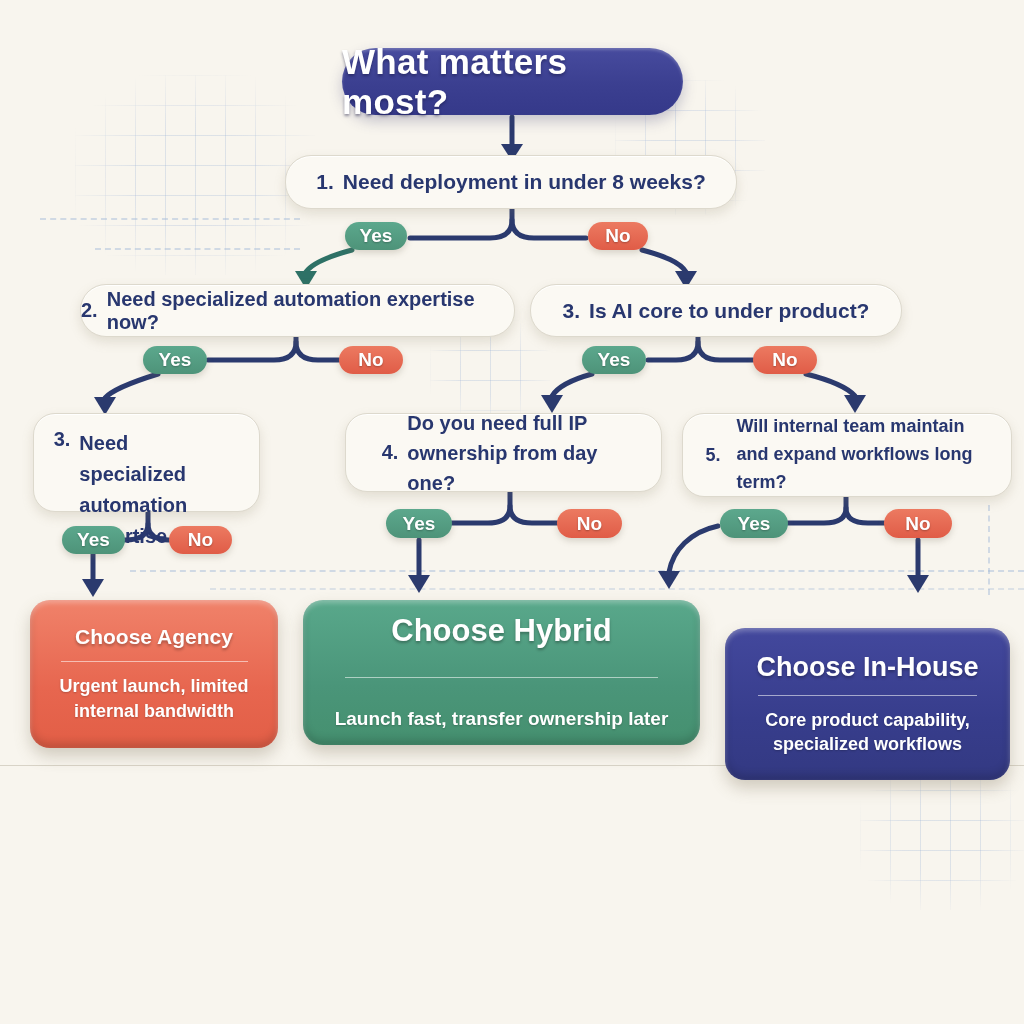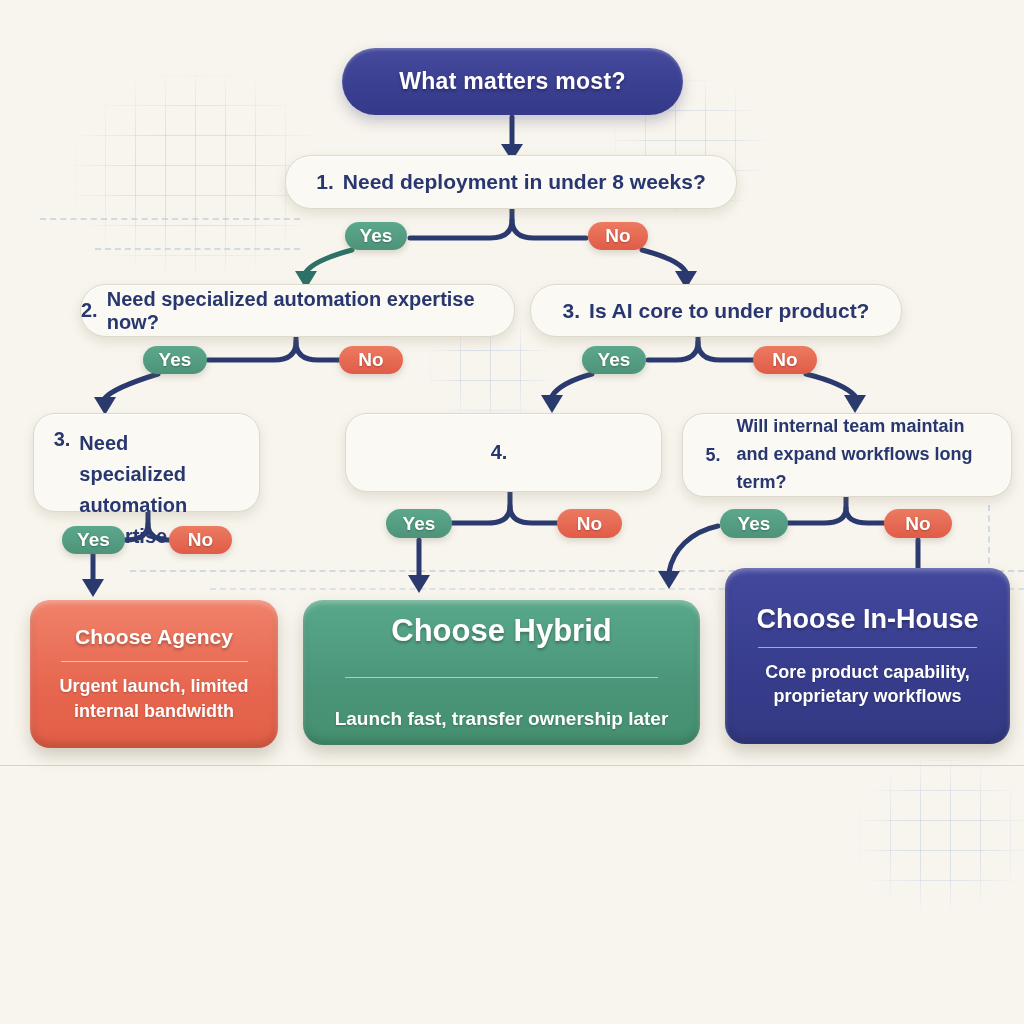--- a/index.html
+++ b/index.html
@@ -24,21 +24,21 @@
   .sep{position:absolute;border-top:1px solid rgba(190,183,168,.55);}
 
   svg.connectors{position:absolute;left:0;top:0;pointer-events:none;}
 
   
   .root{
     position:absolute;left:342px;top:48px;width:341px;height:67px;
     background:linear-gradient(180deg,#474b9e 0%,#3b3f90 55%,#35398a 100%);
     border-radius:34px;display:flex;align-items:center;justify-content:center;
     box-shadow:0 6px 14px rgba(60,60,110,.28), inset 0 2px 3px rgba(255,255,255,.22);
-    color:#fff;font-size:23px;font-weight:700;letter-spacing:.3px;
+    color:#fff;font-size:35px;font-weight:700;letter-spacing:.3px;
     text-shadow:0 2px 3px rgba(20,20,60,.45);
   }
 
   
   .qbox{
     position:absolute;background:#fbf9f3;
     border:1.5px solid #ddd9cd;border-radius:26px;
     box-shadow:0 5px 12px rgba(140,130,100,.20), inset 0 1px 0 rgba(255,255,255,.9);
     display:flex;align-items:center;justify-content:center;
     color:#28376f;
@@ -78,21 +78,21 @@
   .outcome .otitle{font-weight:700;text-shadow:0 2px 3px rgba(0,0,0,.30);}
   .outcome .odivider{height:1px;background:rgba(255,255,255,.55);width:85%;margin:12px 0 12px 0;}
   .outcome .osub{font-size:18px;font-weight:600;line-height:1.35;text-shadow:0 1px 2px rgba(0,0,0,.22);}
   .agency{left:30px;top:600px;width:248px;height:148px;
     background:linear-gradient(180deg,#f0826a 0%,#e7664f 60%,#e25e46 100%);}
   .agency .otitle{font-size:21px;}
   .hybrid{left:303px;top:600px;width:397px;height:145px;
     background:linear-gradient(180deg,#59a88b 0%,#4a9579 60%,#45906f 100%);gap:16px;}
   .hybrid .otitle{font-size:31px;}
   .hybrid .osub{font-size:19px;}
-  .inhouse{left:725px;top:568px;width:285px;height:176px;
+  .inhouse{left:725px;top:628px;width:285px;height:152px;
     background:linear-gradient(180deg,#43489d 0%,#373d8c 60%,#333982 100%);}
   .inhouse .otitle{font-size:27px;}
 </style>
 </head>
 <body>
 
 <div class="stage">
 
   <div class="grid" style="left:75px;top:75px;width:240px;height:200px;"></div>
   <div class="grid" style="left:615px;top:80px;width:150px;height:135px;"></div>
@@ -159,20 +159,21 @@
   <div class="qbox q3">
     <span class="qnum">3.</span>
     <span class="qtext">Is AI core to under product?</span>
   </div>
   <div class="qbox qL3">
     <span class="qnum">3.</span>
     <span class="qtext">Need specialized automation expertise now?</span>
   </div>
   <div class="qbox q4">
     <span class="qnum">4.</span>
+    <span class="qtext">Do you need full IP ownership from day one?</span>
   </div>
   <div class="qbox q5">
     <span class="qnum">5.</span>
     <span class="qtext">Will internal team maintain and expand workflows long term?</span>
   </div>
 
   <div class="pill yes" style="left:345px;top:222px;width:62px;height:28px;">
       <span>Yes</span>
     </div>
   <div class="pill no" style="left:588px;top:222px;width:60px;height:28px;">
@@ -220,16 +221,16 @@
     <div class="osub">Urgent launch, limited internal bandwidth</div>
   </div>
   <div class="outcome hybrid">
     <div class="otitle">Choose Hybrid</div>
     <div class="odivider"></div>
     <div class="osub">Launch fast, transfer ownership later</div>
   </div>
   <div class="outcome inhouse">
     <div class="otitle">Choose In-House</div>
     <div class="odivider"></div>
-    <div class="osub">Core product capability, proprietary workflows</div>
+    <div class="osub">Core product capability, specialized workflows</div>
   </div>
 
 </div>
 
 </body></html>

